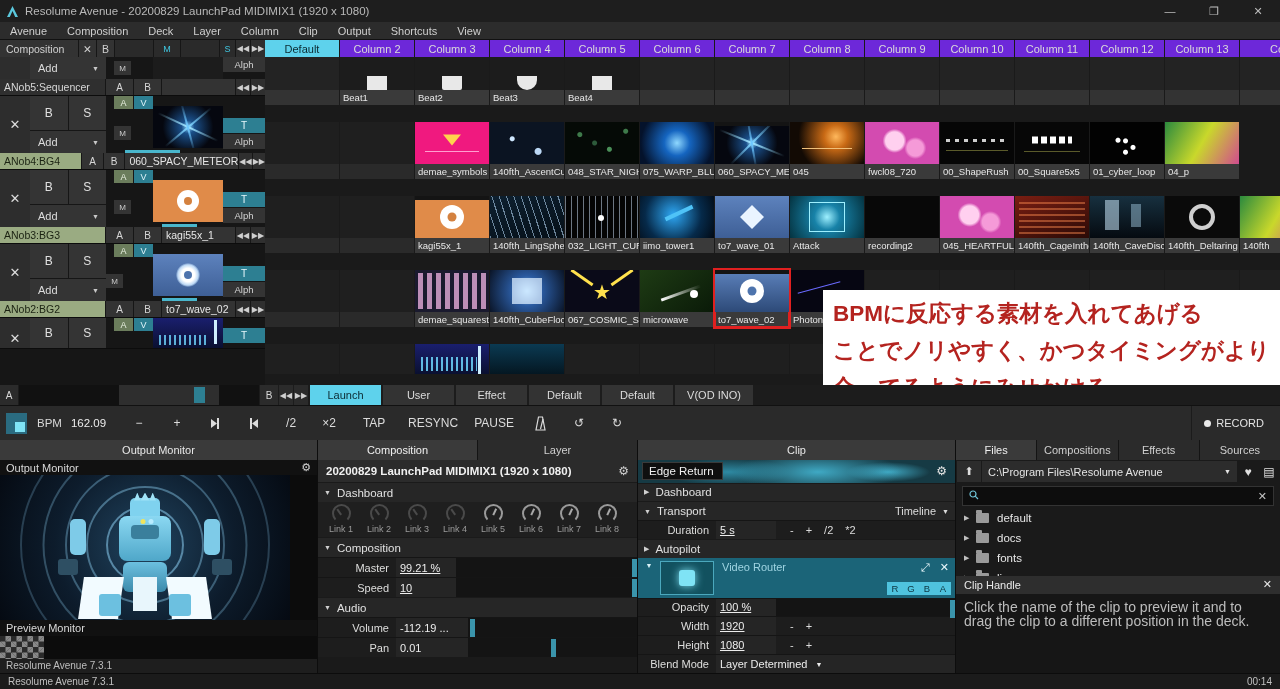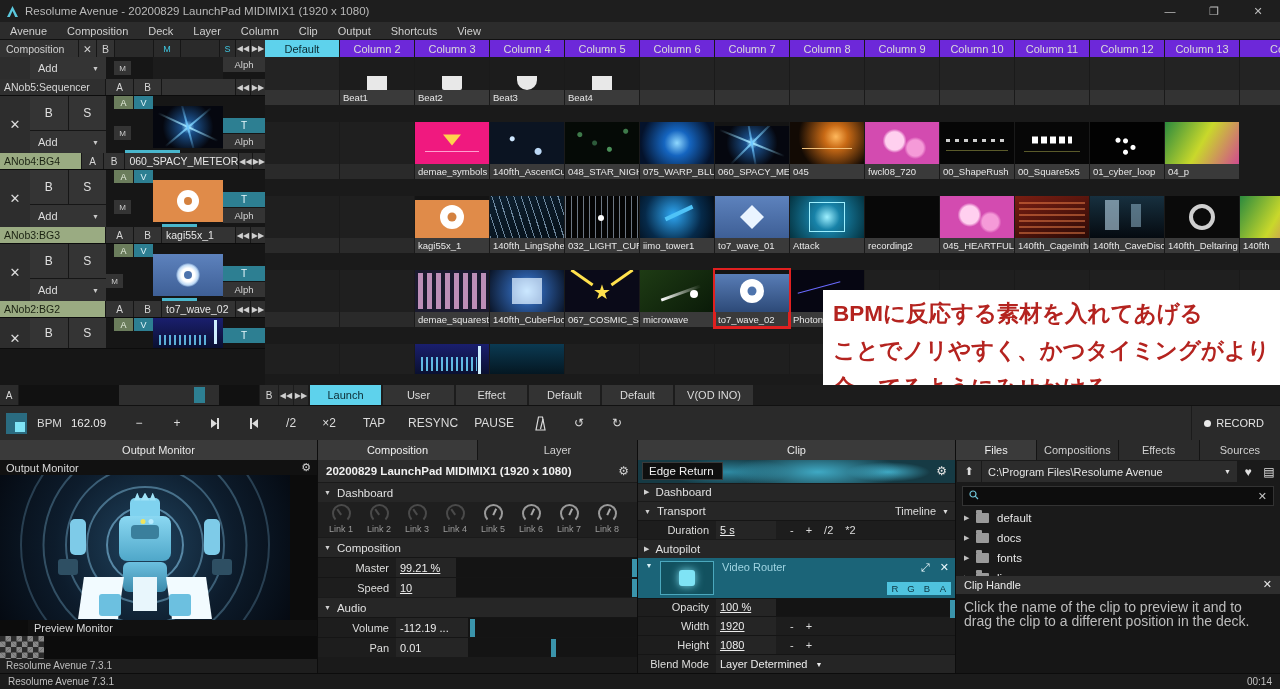--- a/index.html
+++ b/index.html
@@ -125,21 +125,21 @@
   .p-files { flex:1; background:#1a1a1a; border-right:none; }
 
   .tabrow { height:20px; display:flex; gap:1px; background:#141414; flex:0 0 20px; }
   .ptab { flex:1; background:#2b2b2b; color:#cfcfcf; font-size:11px; display:flex; align-items:center; justify-content:center; }
   .ptab.active { background:#3a3a3a; color:#f0f0f0; }
   .ptab.single { background:#3a3a3a; color:#e8e8e8; }
 
   .mon-head { height:17px; background:#111; display:flex; align-items:center; padding:0 6px; font-size:11px; color:#d9d9d9; }
   .mon-head .gear { margin-left:auto; font-size:11px; color:#cfcfcf; }
   .mon-img { width:290px; height:163px; position:relative; overflow:hidden; background:#060a10; }
-  .preview-head { height:17px; background:#111; display:flex; align-items:center; padding:0 6px; font-size:11px; color:#d9d9d9;margin-left:28px; }
+  .preview-head { height:17px; background:#111; display:flex; align-items:center; padding:0 6px; font-size:11px; color:#d9d9d9; }
   .checker { width:44px; height:26px;
     background-image:linear-gradient(45deg,#888 25%,transparent 25%),linear-gradient(-45deg,#888 25%,transparent 25%),linear-gradient(45deg,transparent 75%,#888 75%),linear-gradient(-45deg,transparent 75%,#888 75%);
     background-size:11px 11px; background-position:0 0,0 5.5px,5.5px -5.5px,-5.5px 0px; background-color:#2a2a2a; }
   .ver-bar { margin-top:auto; height:16px; background:#1e1e1e; display:flex; align-items:center; padding:0 6px; font-size:10px; color:#bdbdbd; }
 
   .p-title { height:22px; background:#2b2b2b; display:flex; align-items:center; padding:0 8px; font-size:11.5px; color:#f0f0f0; font-weight:bold; }
   .p-title .gear { margin-left:auto; color:#cfcfcf; font-size:12px; font-weight:normal; }
   .section { height:20px; background:#262626; display:flex; align-items:center; padding:0 6px; font-size:11.5px; color:#e0e0e0; border-top:1px solid #1a1a1a; }
   .section .tri { font-size:7px; margin-right:6px; color:#cfcfcf; }
   .section .right-lbl { margin-left:auto; font-size:11px; color:#dcdcdc; display:flex; align-items:center; gap:6px; }

